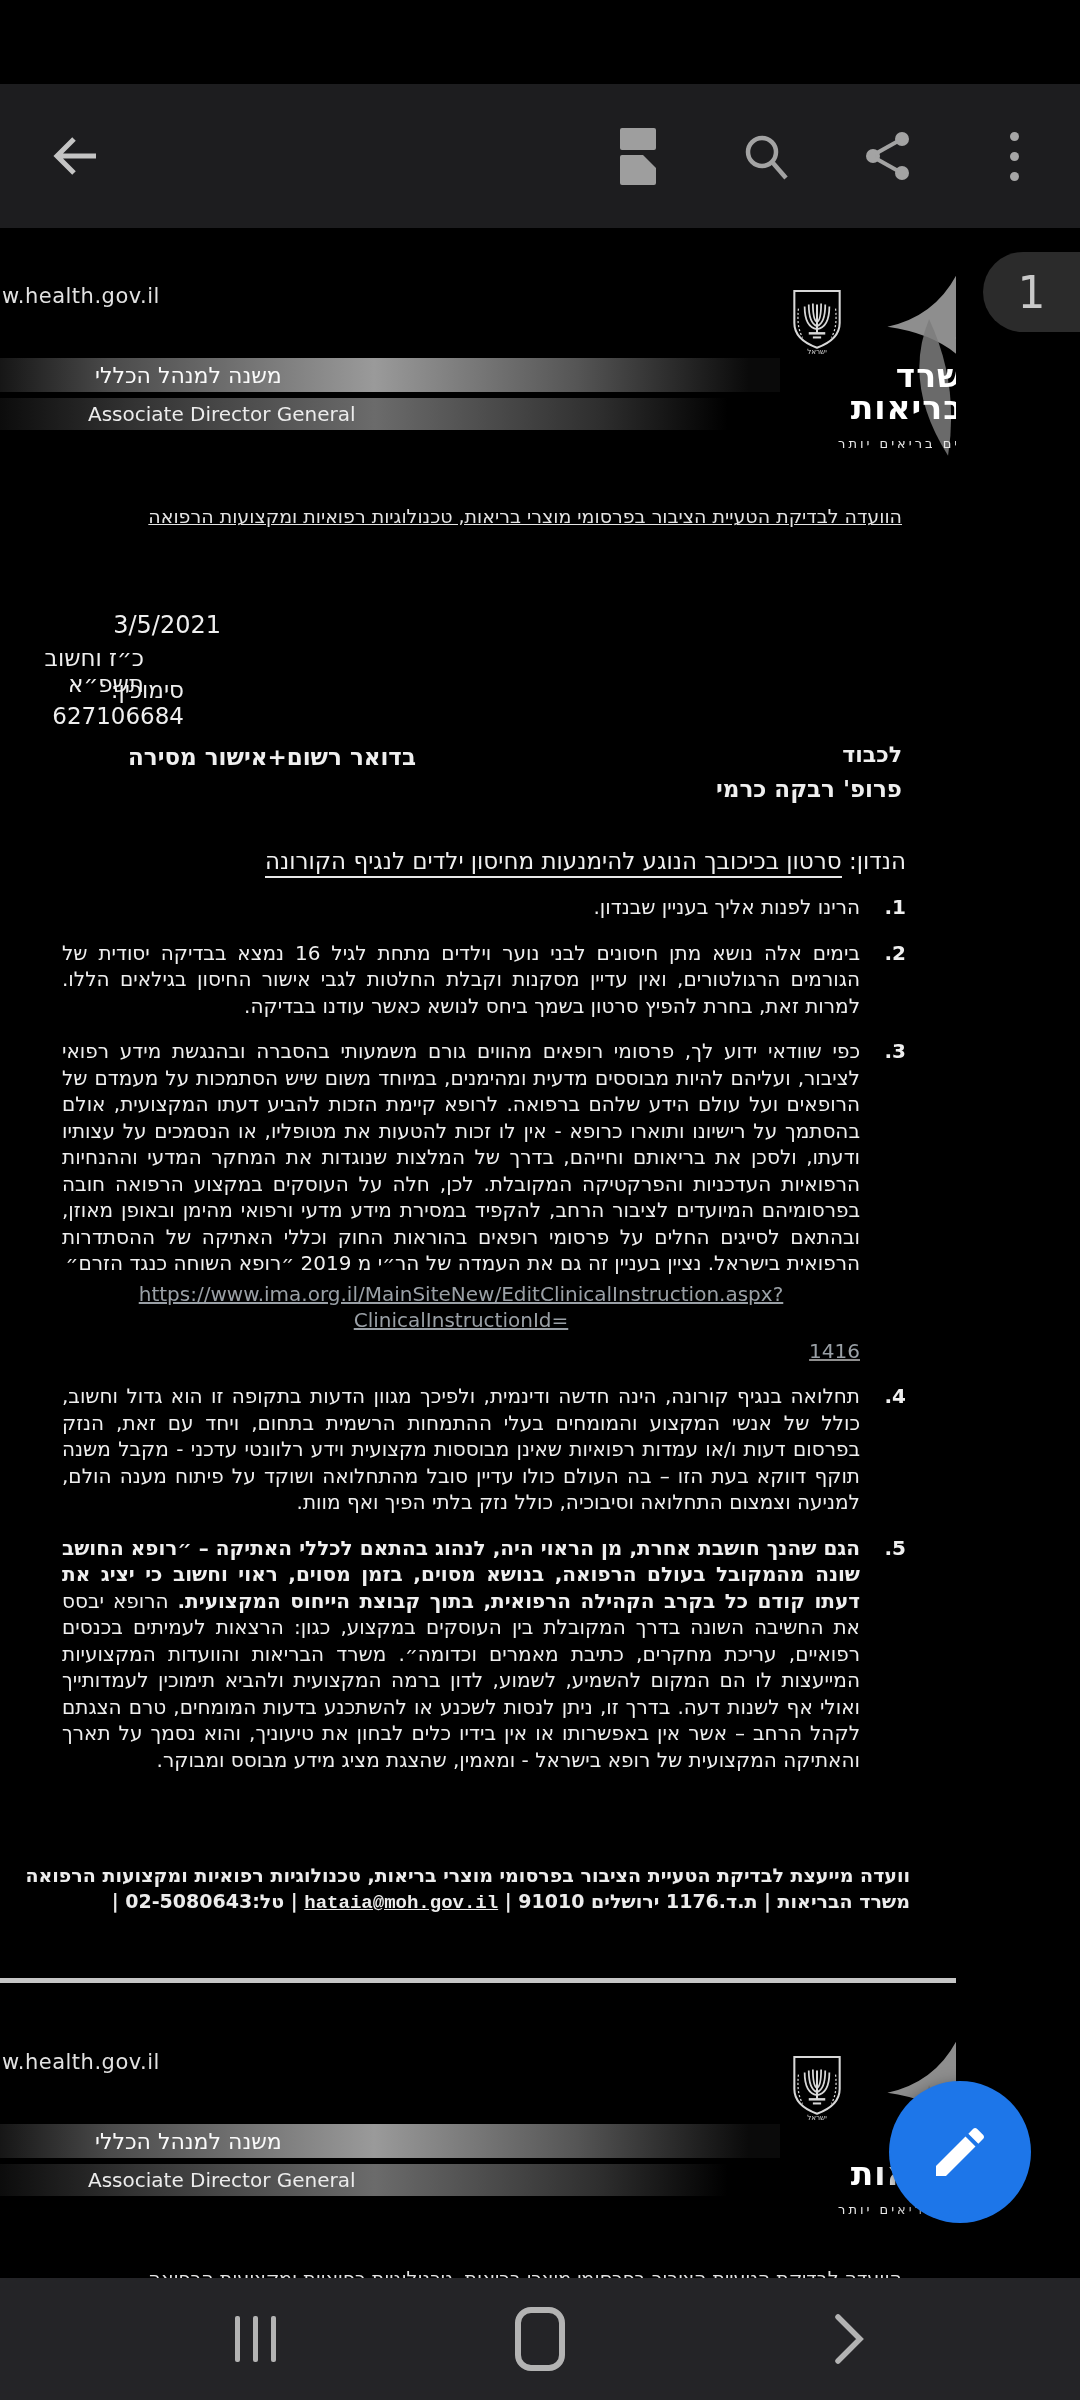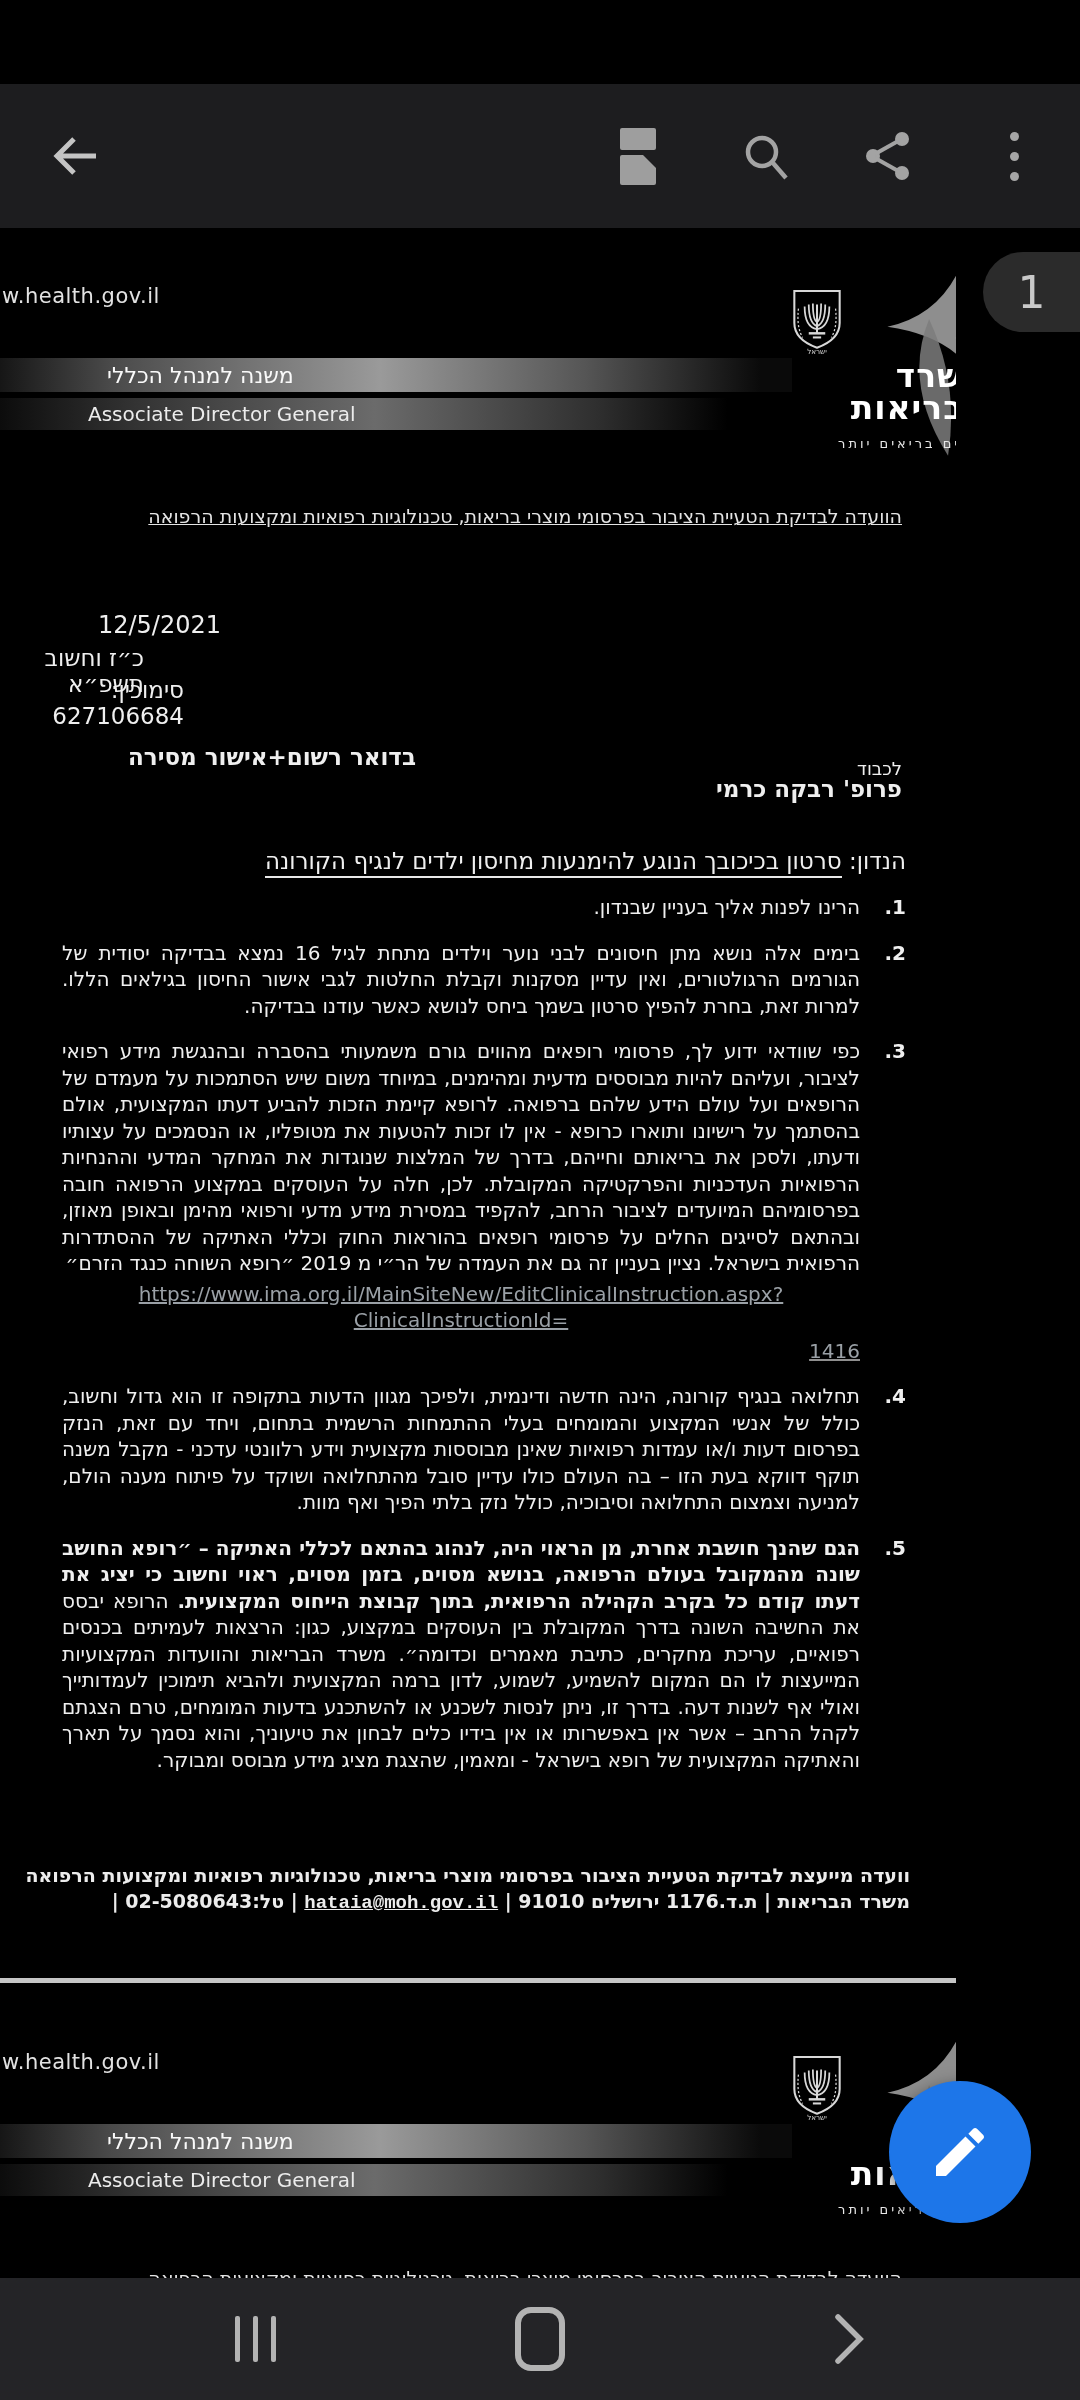--- a/index.html
+++ b/index.html
@@ -26,35 +26,35 @@
   .lh{position:absolute;left:0;width:1080px;height:260px;}
   .lh1{top:0;} .lh2{top:1766px;}
   .lh-url{position:absolute;left:2px;top:56px;font-size:21px;color:#e2e2e2;direction:ltr;letter-spacing:.5px;}
   .lh-emblem{position:absolute;left:779px;top:60px;}
   .lh-star{position:absolute;left:872px;top:4px;}
   .lh-ministry{position:absolute;right:92px;top:132px;text-align:right;line-height:32px;}
   .lh-ministry .big{font-size:33px;font-weight:700;color:#fff;letter-spacing:1px;}
   .lh-ministry .tag{font-size:13px;color:#e8e8e8;letter-spacing:3px;margin-top:4px;}
   .lh-band1{position:absolute;left:0;top:130px;width:780px;height:34px;
             background:linear-gradient(to right,#161616 0%,#4a4a4a 14%,#9a9a9a 48%,#555 74%,#0a0a0a 96%);
-            display:flex;align-items:center;justify-content:flex-end;padding-left:12px;text-align:center;}
+            display:flex;align-items:center;justify-content:flex-end;padding-left:0;text-align:center;}
   .lh-band1 span{margin-left:95px;font-size:22px;color:#fafafa;}
   .lh-band2{position:absolute;left:0;top:170px;width:750px;height:32px;
             background:linear-gradient(to right,#0c0c0c 0%,#333 18%,#6b6b6b 50%,#2e2e2e 80%,#000 97%);
             display:flex;align-items:center;justify-content:flex-end;}
   .lh-band2 span{margin-left:88px;font-size:20px;color:#ececec;direction:ltr;}
   .committee{position:absolute;right:54px;font-size:19px;color:#e4e4e4;white-space:nowrap;text-decoration:underline;}
   .committee.c1{top:277px;}
   .committee.c2{top:2039px;}
   
   .gdate{position:absolute;right:735px;top:383px;font-size:24px;direction:ltr;}
   .hdate{position:absolute;right:812px;top:417px;font-size:23px;}
   .refline{position:absolute;right:772px;top:449px;font-size:23px;}
   .delivery{position:absolute;left:128px;top:516px;font-size:23px;font-weight:700;direction:rtl;}
-  .to-label{position:absolute;right:54px;top:530px;font-size:18px;font-weight:400;}
+  .to-label{position:absolute;right:54px;top:514px;font-size:22px;font-weight:700;}
   .to-name{position:absolute;right:54px;top:548px;font-size:23px;font-weight:700;}
   .subject{position:absolute;right:50px;top:620px;font-size:23px;}
   .subject .u{border-bottom:2px solid #e8e8e8;padding-bottom:2px;}
   
   .body{position:absolute;right:50px;left:62px;top:666px;}
   .item{display:flex;gap:13px;margin-bottom:19px;font-size:20px;line-height:26.5px;}
   .item .num{flex:none;width:33px;font-weight:700;}
   .item .txt{flex:1;text-align:justify;}
   .b{font-weight:700;}
   .doclink{color:#9aa0a6;text-decoration:underline;text-decoration-color:#8f8f8f;}
@@ -155,21 +155,21 @@
       <div class="lh-band1">
         <span>משנה למנהל הכללי</span>
       </div>
       <div class="lh-band2">
         <span>Associate Director General</span>
       </div>
     </div>
 
     <div class="committee c1">הוועדה לבדיקת הטעיית הציבור בפרסומי מוצרי בריאות, טכנולוגיות רפואיות ומקצועות הרפואה</div>
 
-    <div class="gdate">12/5/2021</div>
+    <div class="gdate">3/5/2021</div>
     <div class="hdate">כ״ז וחשוב תשפ״א</div>
     <div class="refline">סימוכין: 627106684</div>
 
     <div class="delivery">בדואר רשום+אישור מסירה</div>
     <div class="to-label">לכבוד</div>
     <div class="to-name">פרופ' רבקה כרמי</div>
 
     <div class="subject">
       <span>הנדון: </span><span class="u">סרטון בכיכובך הנוגע להימנעות מחיסון ילדים לנגיף הקורונה</span>
     </div>

